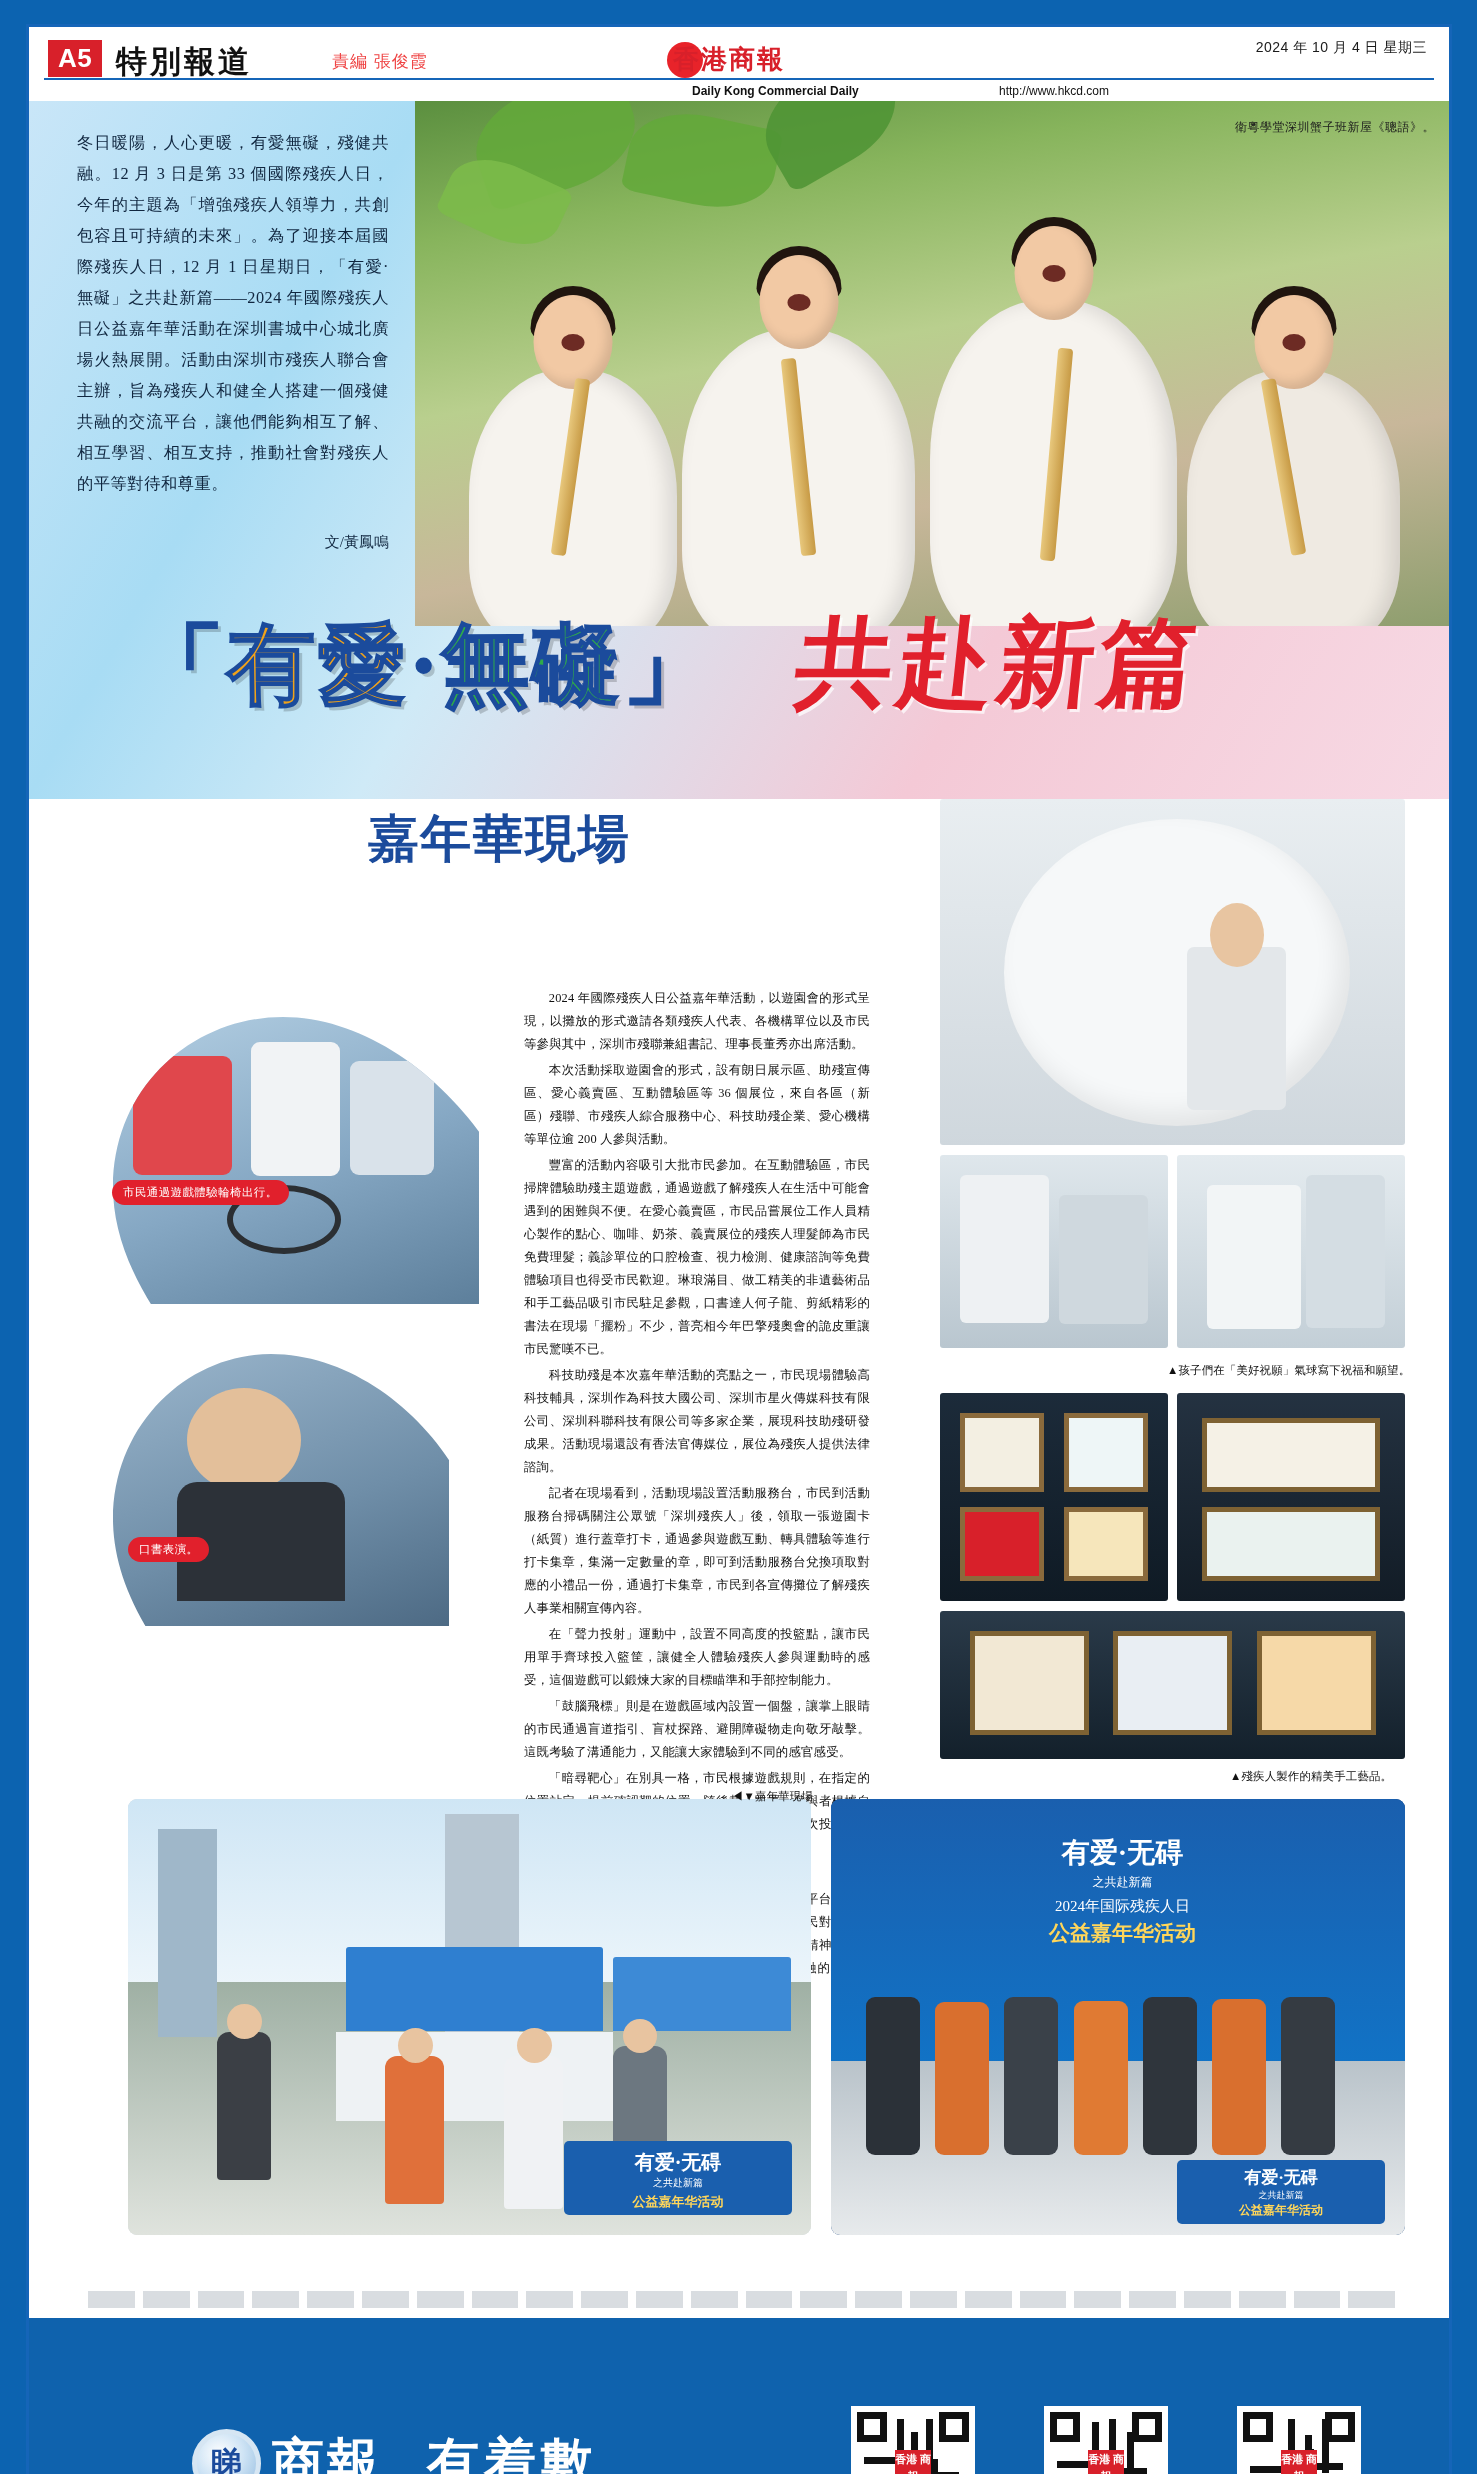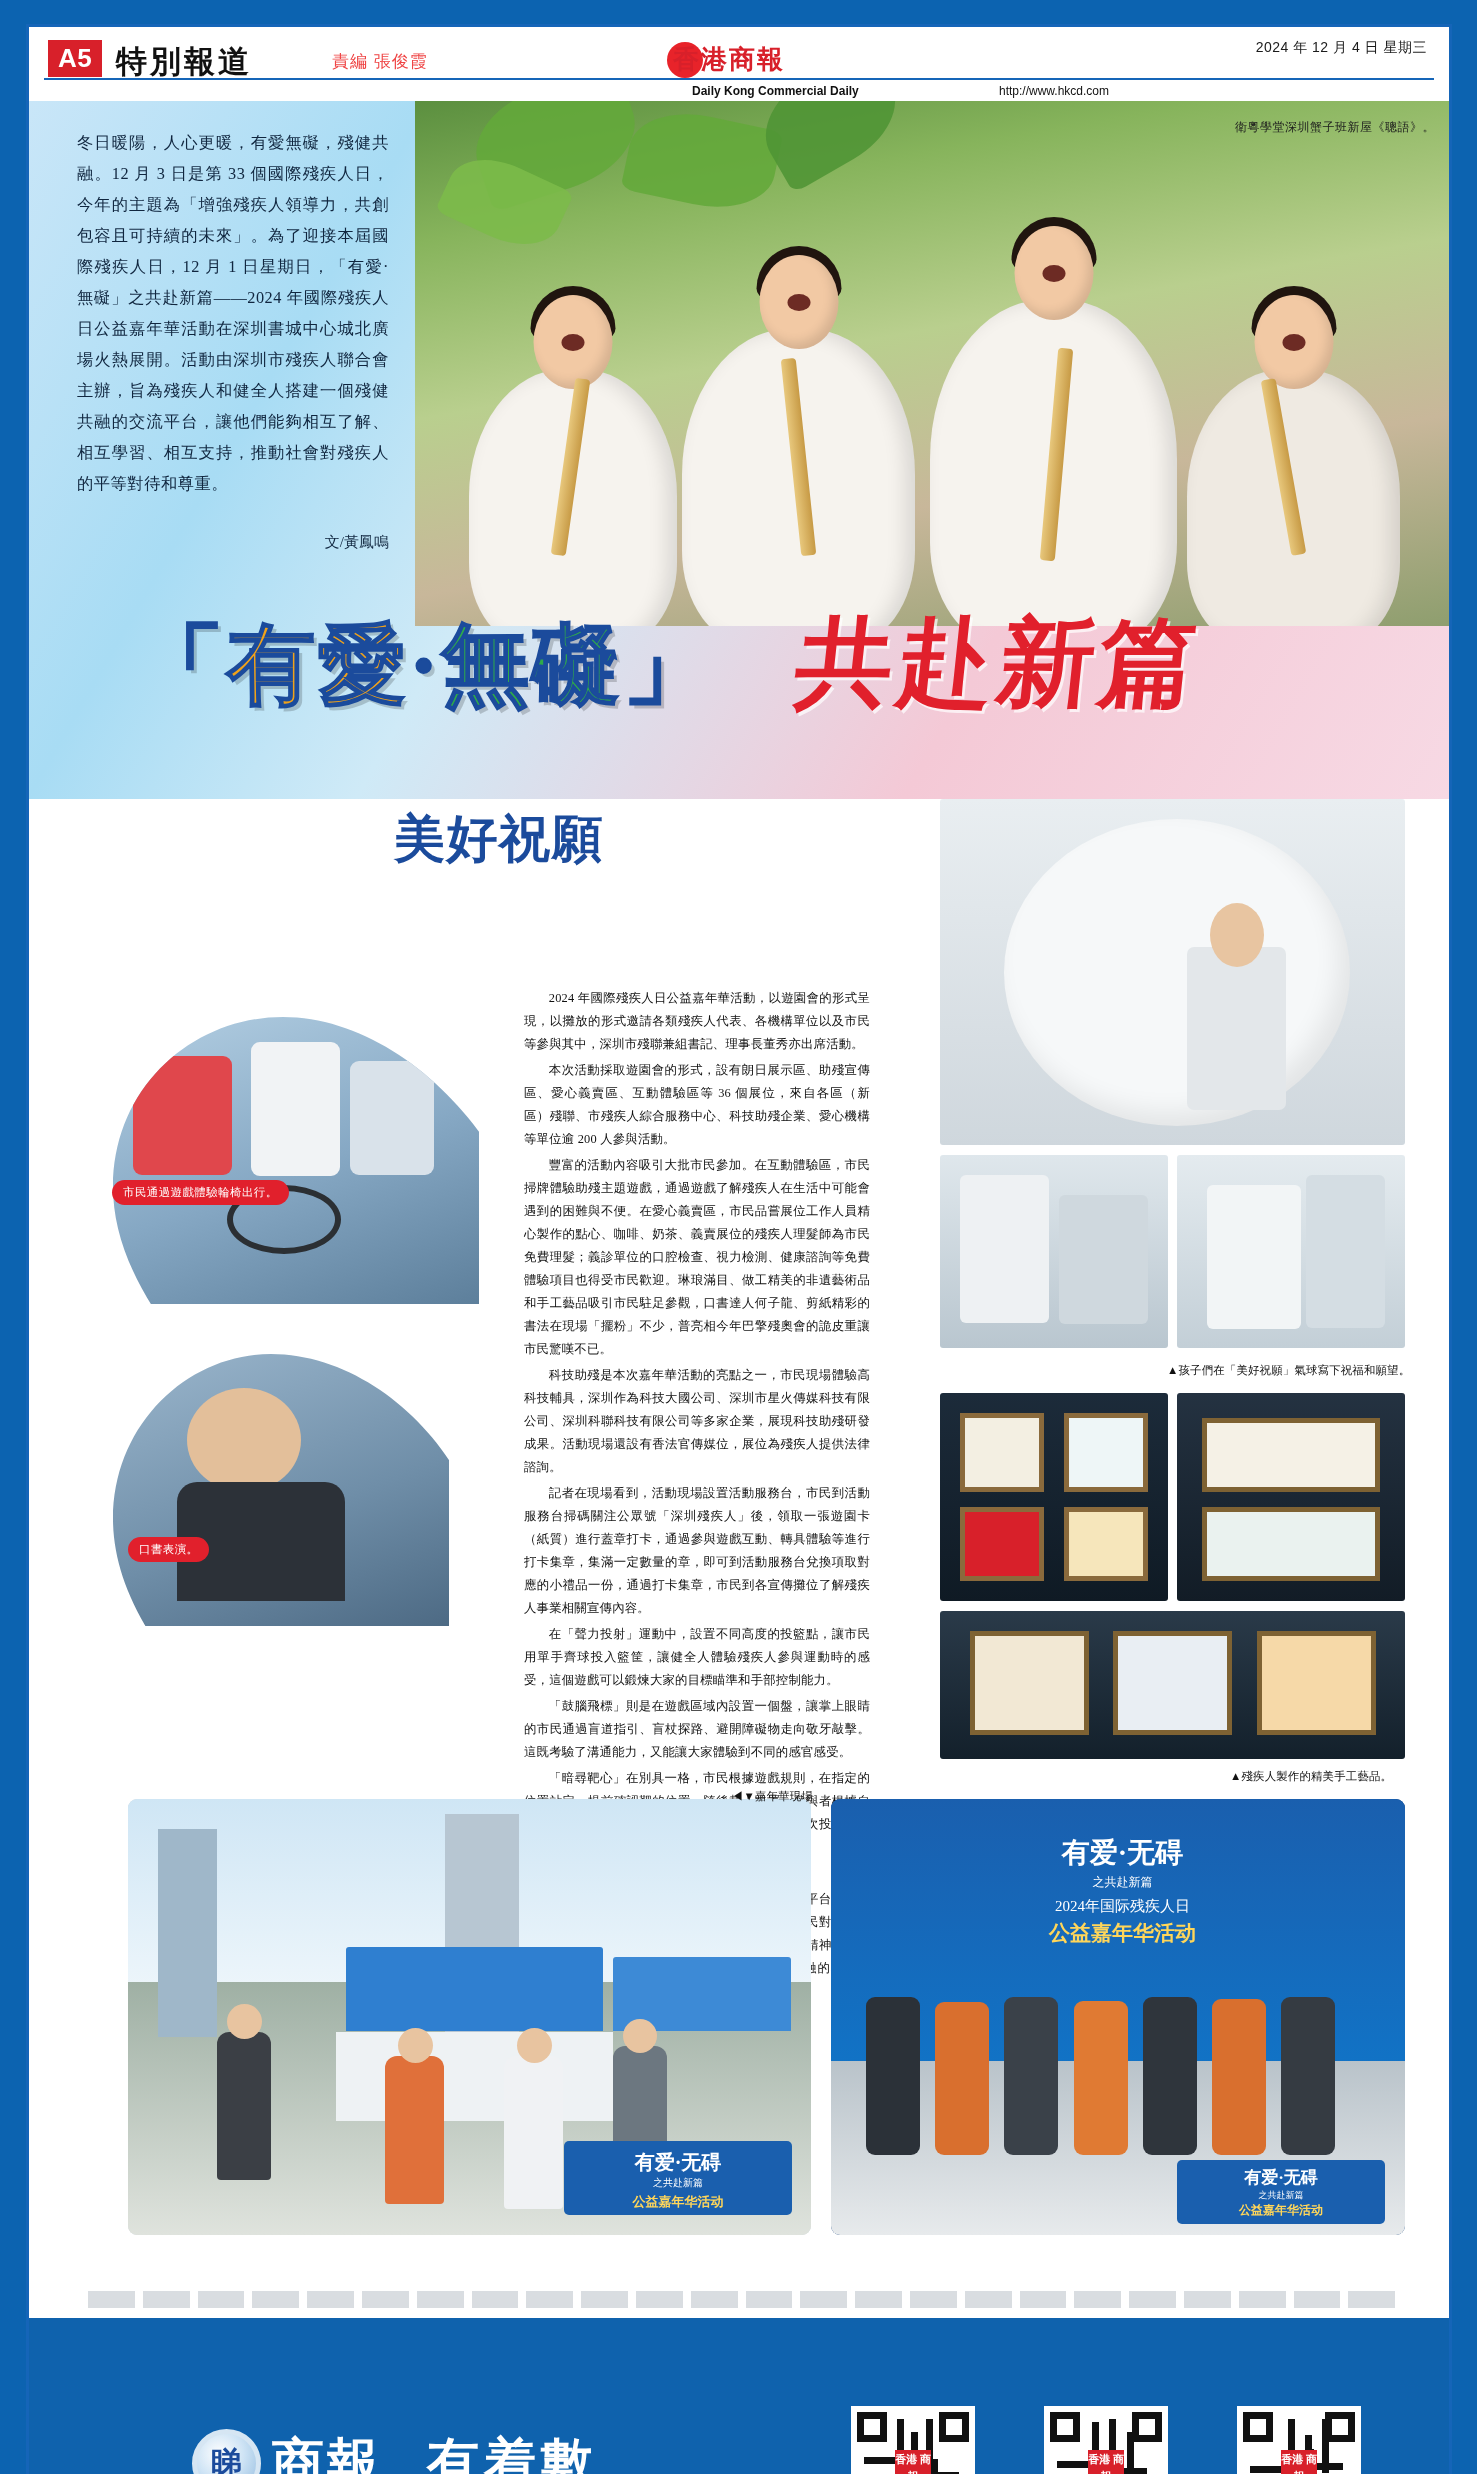--- a/index.html
+++ b/index.html
@@ -256,21 +256,21 @@
 <div class="page">
 
   <div class="masthead">
     <div class="mh-badge">A5</div>
     <div class="mh-section">特別報道</div>
     <div class="mh-editor">責編 張俊霞</div>
     <div class="mh-logo">
       <div class="ring"></div>
       <div class="name">香港商報</div>
     </div>
-    <div class="mh-date">2024 年 12 月 4 日 星期三</div>
+    <div class="mh-date">2024 年 10 月 4 日 星期三</div>
     <div class="mh-rule"></div>
     <div class="mh-en-left">Daily Kong Commercial Daily</div>
     <div class="mh-en-right">http://www.hkcd.com</div>
   </div>
 
   <div class="hero">
 
     <div class="hero-photo">
       <div class="leafy" style="left:59px; top:-15px; width:163px; height:104px; transform:rotate(-18deg);"></div>
       <div class="leafy" style="left:213px; top:15px; width:148px; height:89px; transform:rotate(12deg);"></div>
@@ -313,21 +313,21 @@
 
     <div class="hero-title">
       <div class="ht-1">
         <span class="gold">「有愛</span><span class="blue">·</span><span class="green">無礙」</span>
       </div>
       <div class="ht-2">共赴新篇</div>
     </div>
   </div>
 
   <div class="subhead">
-    <span class="l2">美好祝願</span>
+    <span class="l2">嘉年華現場</span>
   </div>
 
   <div class="heart" style="left:74px; top:970px; width:376px; height:307px;
        background:linear-gradient(160deg,#b8d3e6,#86a8c4 55%,#5d7f9b);
        clip-path: path('M380,600 C120,430 10,300 10,190 C10,90 90,20 180,20 C255,20 330,70 380,140 C430,70 505,20 580,20 C670,20 750,90 750,190 C750,300 640,430 380,600 Z');">
     <div style="position:absolute;left:30px;top:59px;width:99px;height:119px;background:#e0474c;border-radius:9px;"></div>
     <div style="position:absolute;left:148px;top:45px;width:89px;height:134px;background:#f1f3f5;border-radius:9px;"></div>
     <div style="position:absolute;left:247px;top:64px;width:84px;height:114px;background:#d9e2ea;border-radius:9px;"></div>
     <div style="position:absolute;left:124px;top:188px;width:114px;height:69px;border:6px solid #2b2f33;border-radius:50%;"></div>
   </div>

